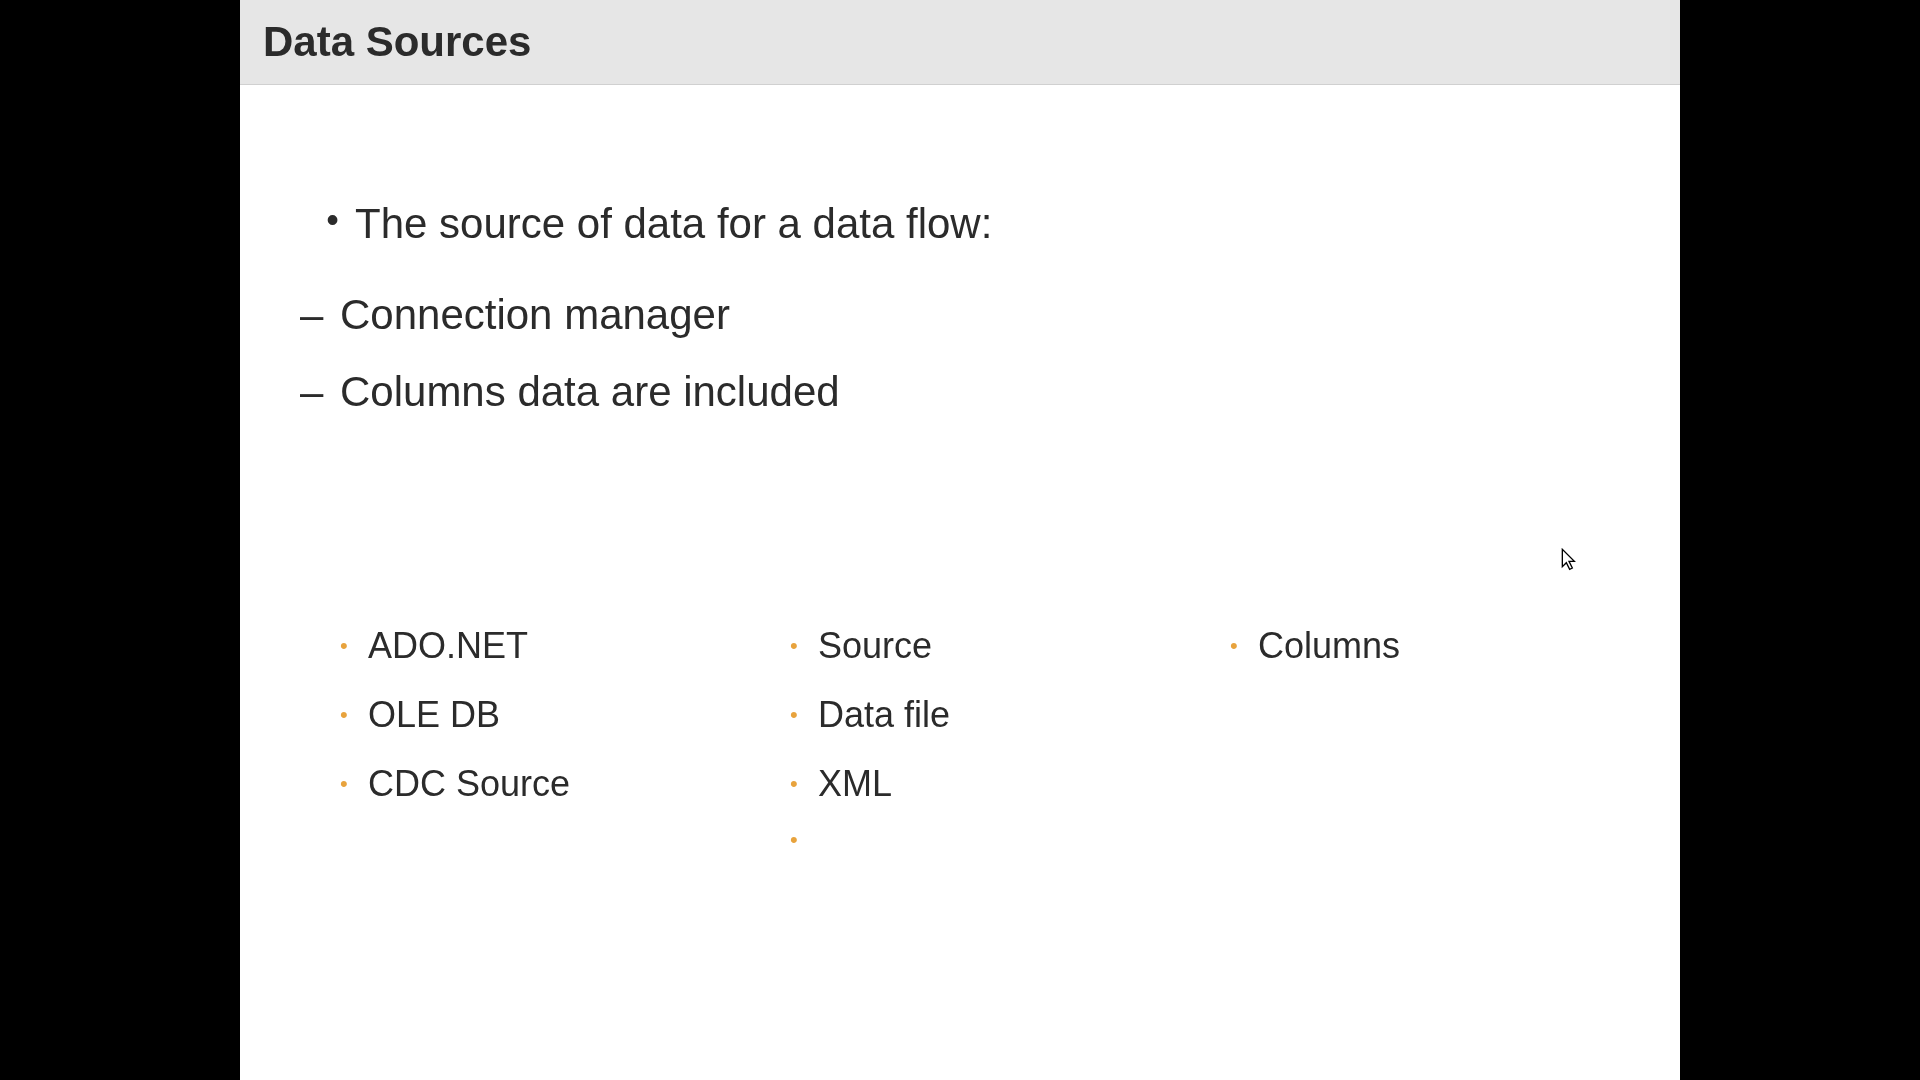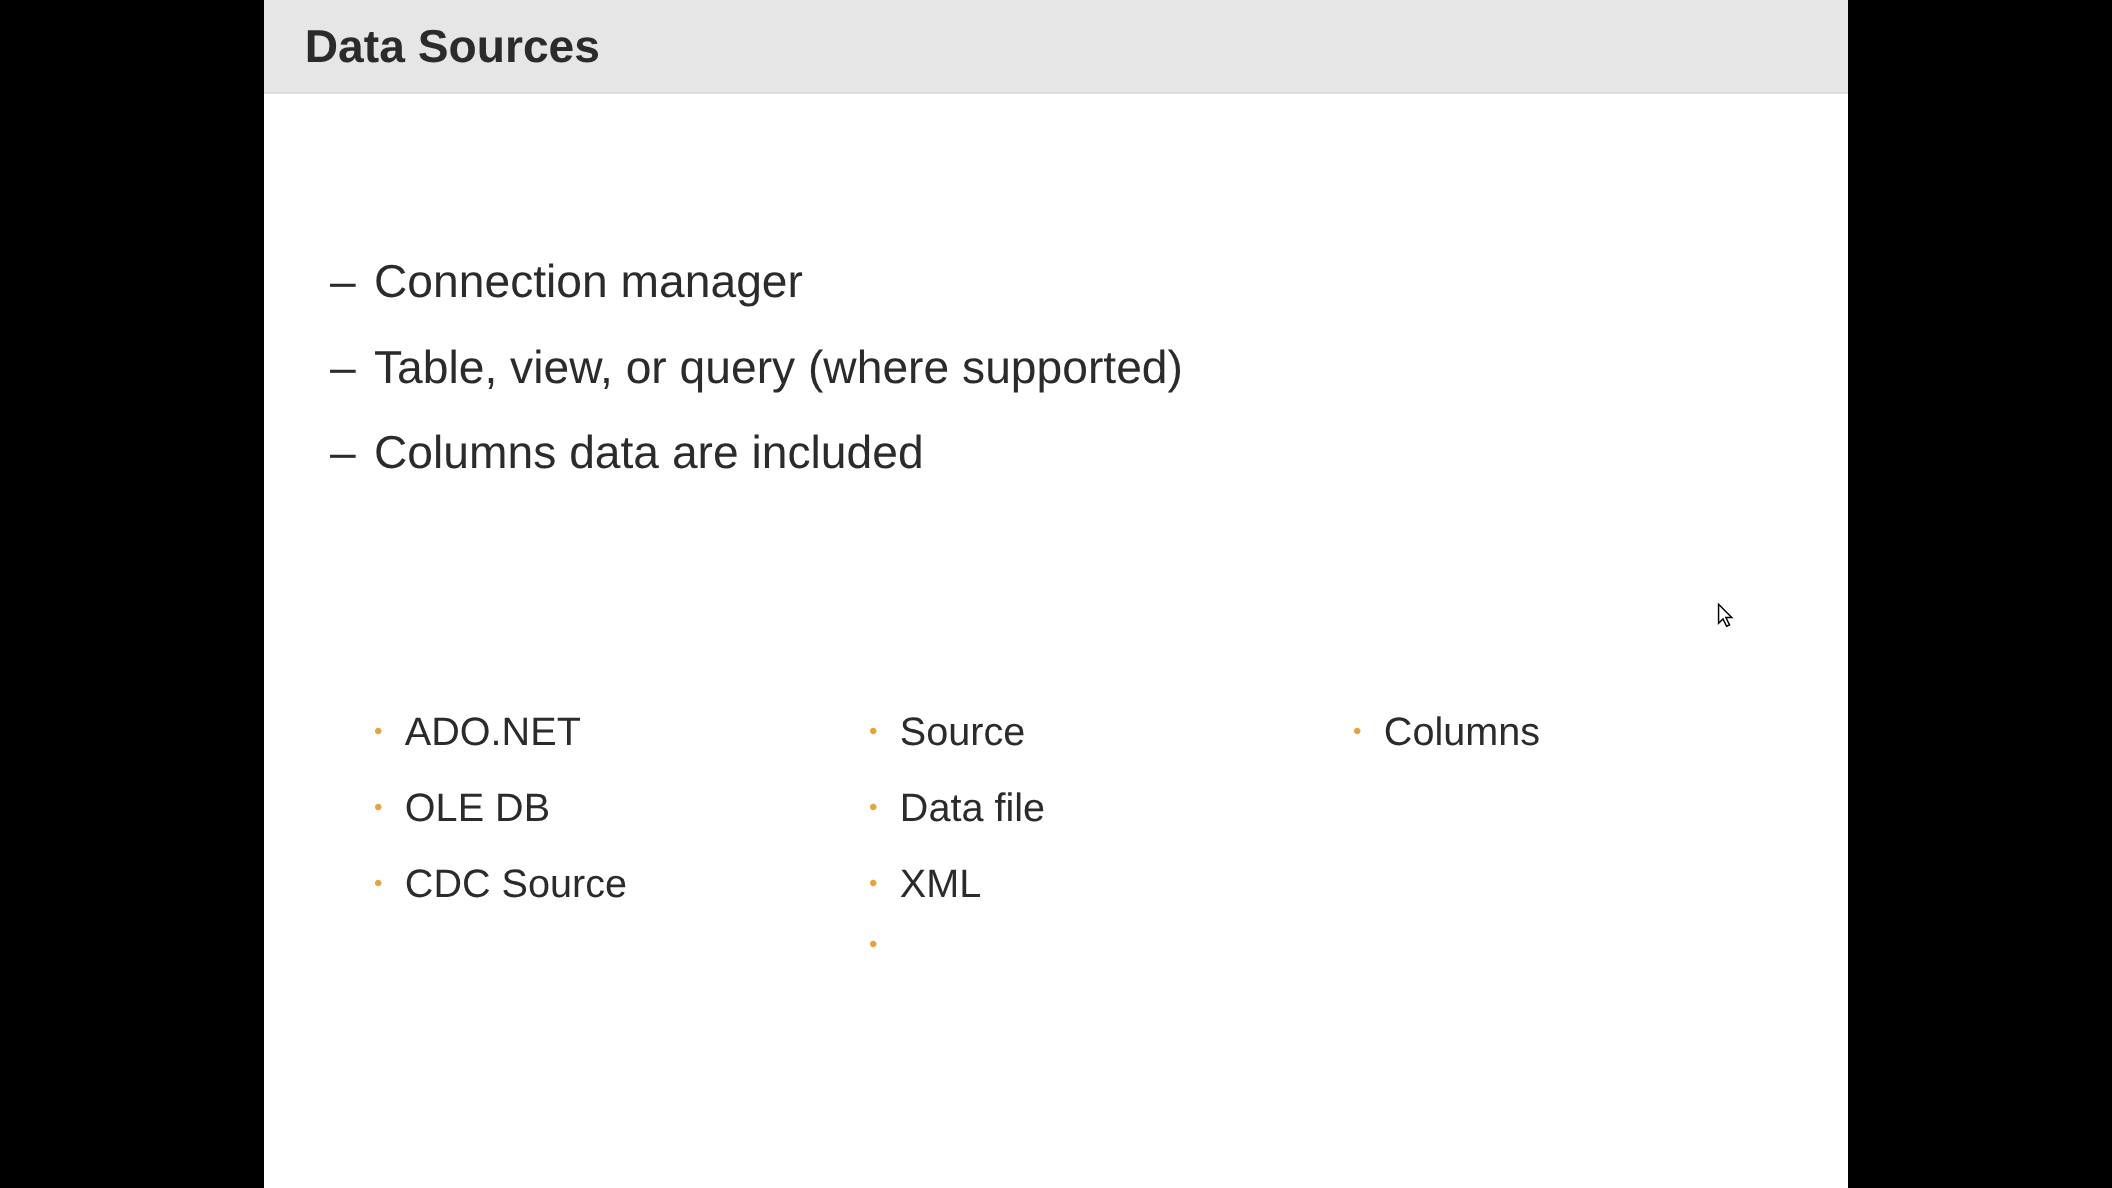--- a/index.html
+++ b/index.html
@@ -18,21 +18,21 @@
     .slide {
       position: absolute;
       left: 240px;
       top: 0;
       width: 1440px;
       height: 1080px;
       background: #fff;
     }
     .header {
       background: #e6e6e6;
-      padding: 18px 37px;
+      padding: 18px 23px;
       border-bottom: 1px solid #d0d0d0;
     }
     .title {
       font-size: 42px;
       font-weight: 700;
       color: #2b2b2b;
     }
     .body {
       padding: 110px 60px 0 60px;
     }
@@ -99,23 +99,25 @@
     }
   </style>
 </head>
 <body>
 
 <div class="slide">
   <div class="header">
     <div class="title">Data Sources</div>
   </div>
   <div class="body">
+    <div class="main-bullet">
+      <span class="dot">•</span><span class="main-text">The source of data for a data flow:</span>
+    </div>
     <div class="sub-list">
       <div class="sub-item"><span class="dash">–</span><span>Connection manager</span></div>
-      <div class="sub-item"><span class="dash">–</span><span>Table, view, or query (where supported)</span></div>
       <div class="sub-item"><span class="dash">–</span><span>Columns data are included</span></div>
     </div>
     <div class="columns">
       <div class="col col1">
         <div class="col-item">
             <span class="ybullet">•</span>
             <span>ADO.NET</span>
           </div>
         <div class="col-item">
             <span class="ybullet">•</span>

